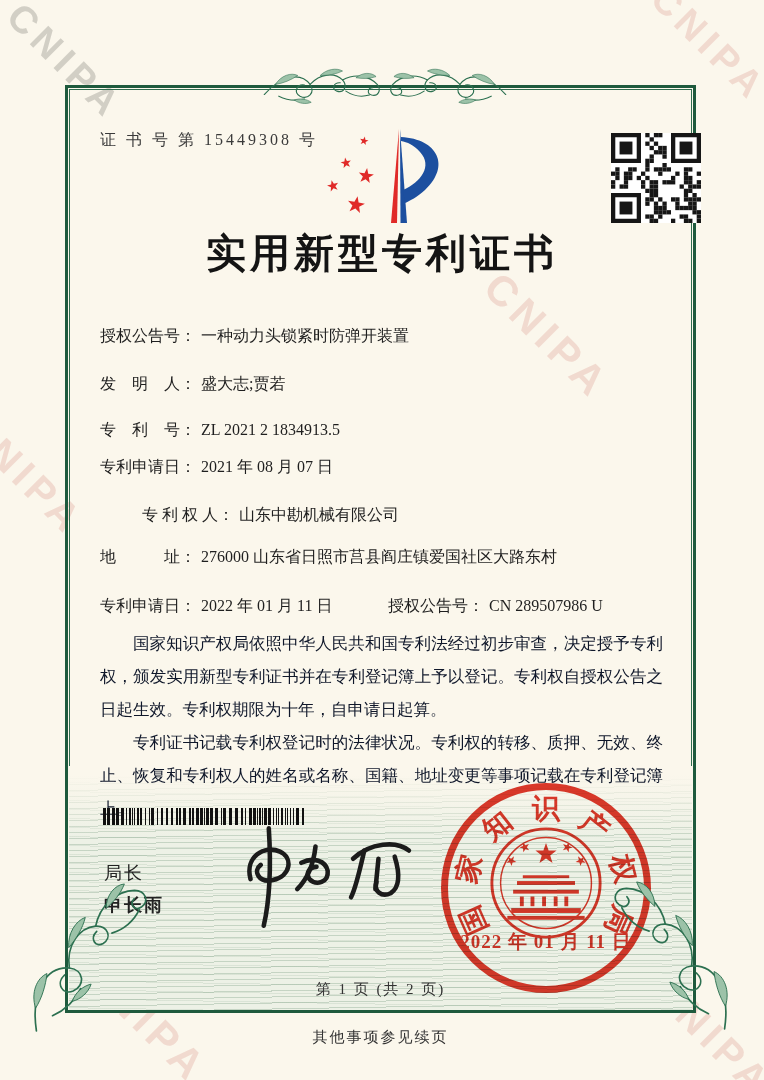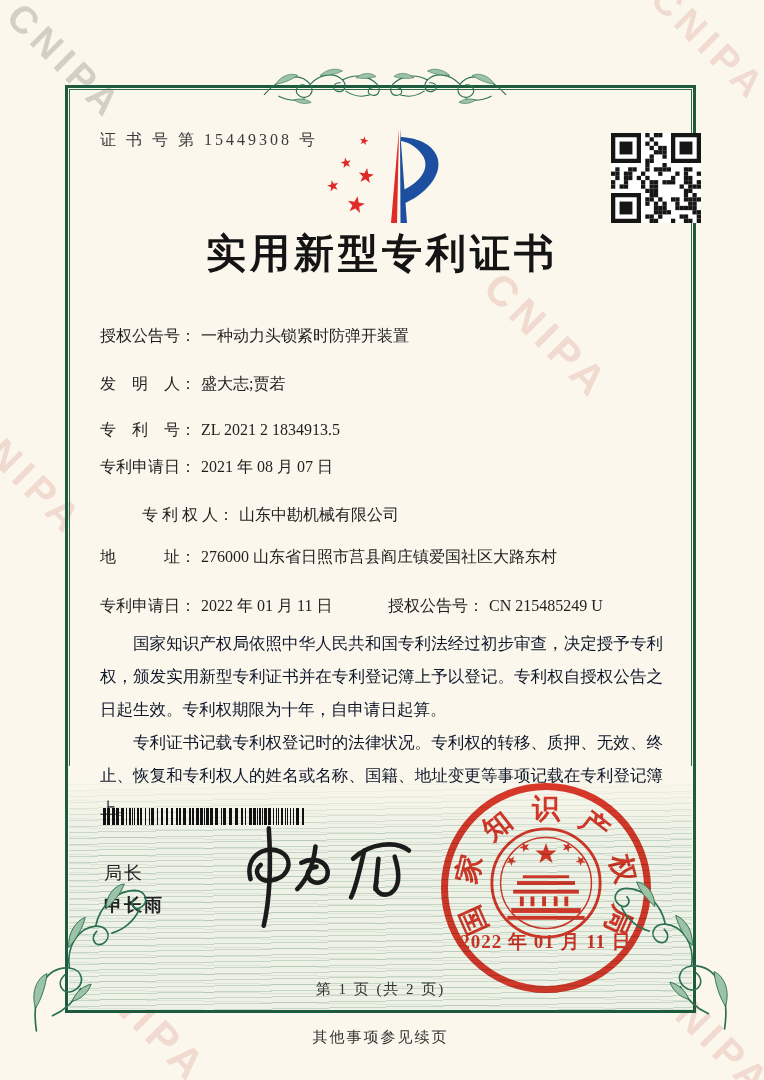--- a/index.html
+++ b/index.html
@@ -258,21 +258,21 @@
   </div>
   <div class="row" style="top:505px;margin-left:42px;">
     <span class="lab">专 利 权 人：</span><span class="val">山东中勘机械有限公司</span>
   </div>
   <div class="row" style="top:547px;">
     <span class="lab">地　　　址：</span><span class="val">276000 山东省日照市莒县阎庄镇爱国社区大路东村</span>
   </div>
   <div class="row" style="top:596px;">
     <span class="lab">专利申请日：</span><span class="val">2022 年 01 月 11 日</span>
     <span class="pair2">
-      <span class="lab">授权公告号：</span><span class="val">CN 215485249 U</span>
+      <span class="lab">授权公告号：</span><span class="val">CN 289507986 U</span>
     </span>
   </div>
 
   <div class="paras">
     <p>国家知识产权局依照中华人民共和国专利法经过初步审查，决定授予专利权，颁发实用新型专利证书并在专利登记簿上予以登记。专利权自授权公告之日起生效。专利权期限为十年，自申请日起算。</p>
     <p>专利证书记载专利权登记时的法律状况。专利权的转移、质押、无效、终止、恢复和专利权人的姓名或名称、国籍、地址变更等事项记载在专利登记簿上。</p>
   </div>
 
   <svg class="barcode" id="barcode" viewBox="0 0 202 17" preserveAspectRatio="none">
       <rect x="0" y="0" width="3" height="17" fill="#111"></rect>

